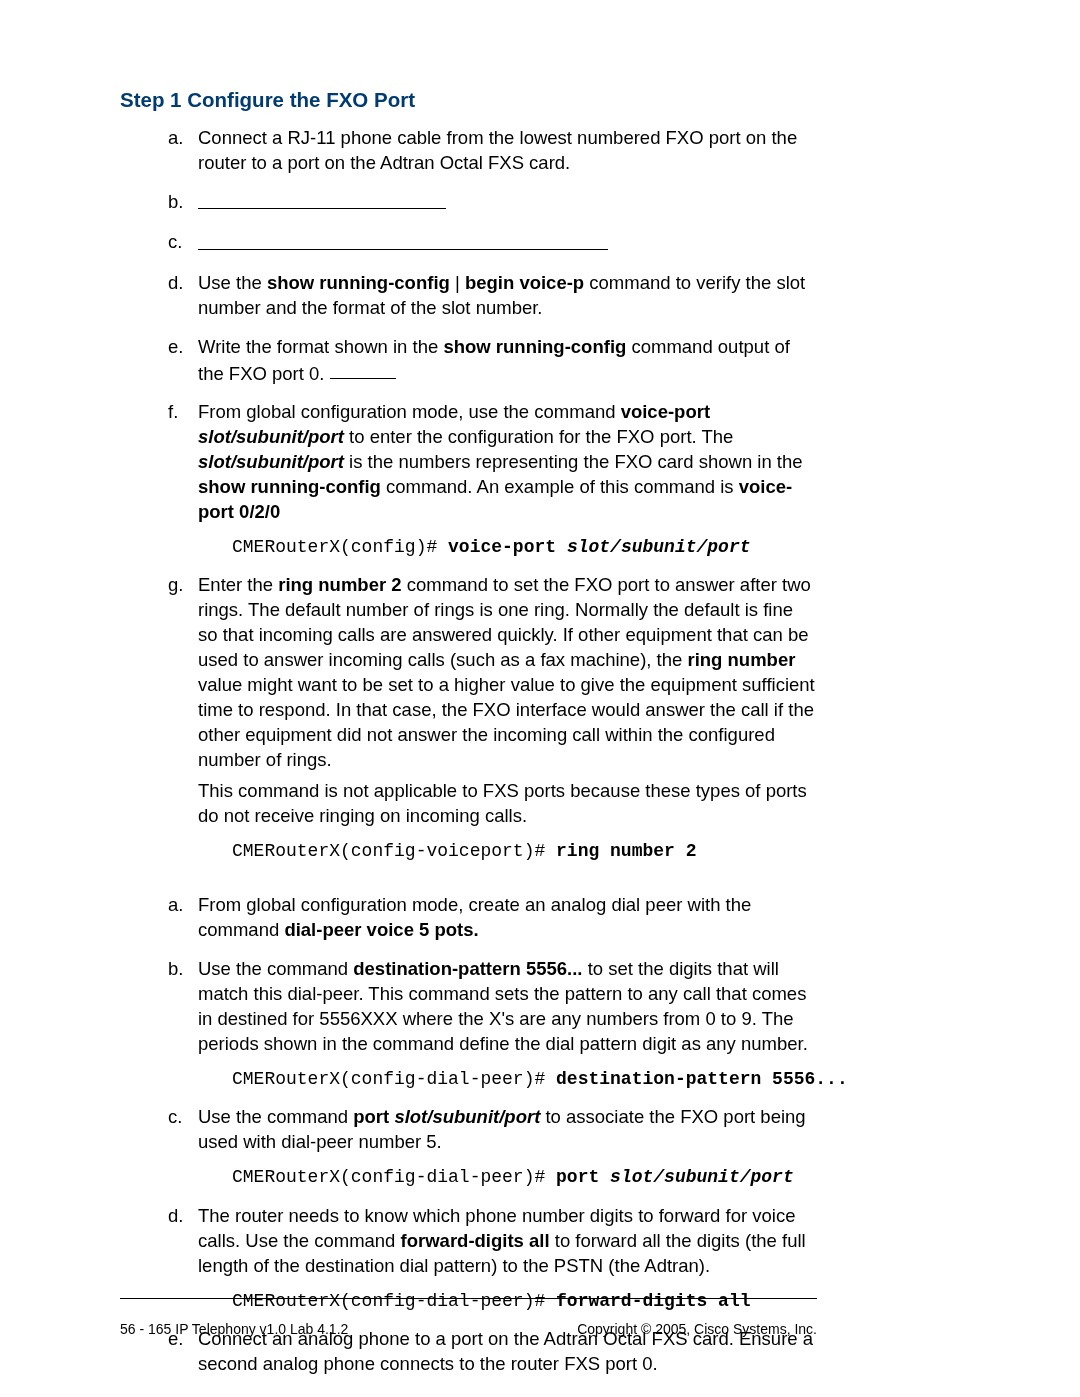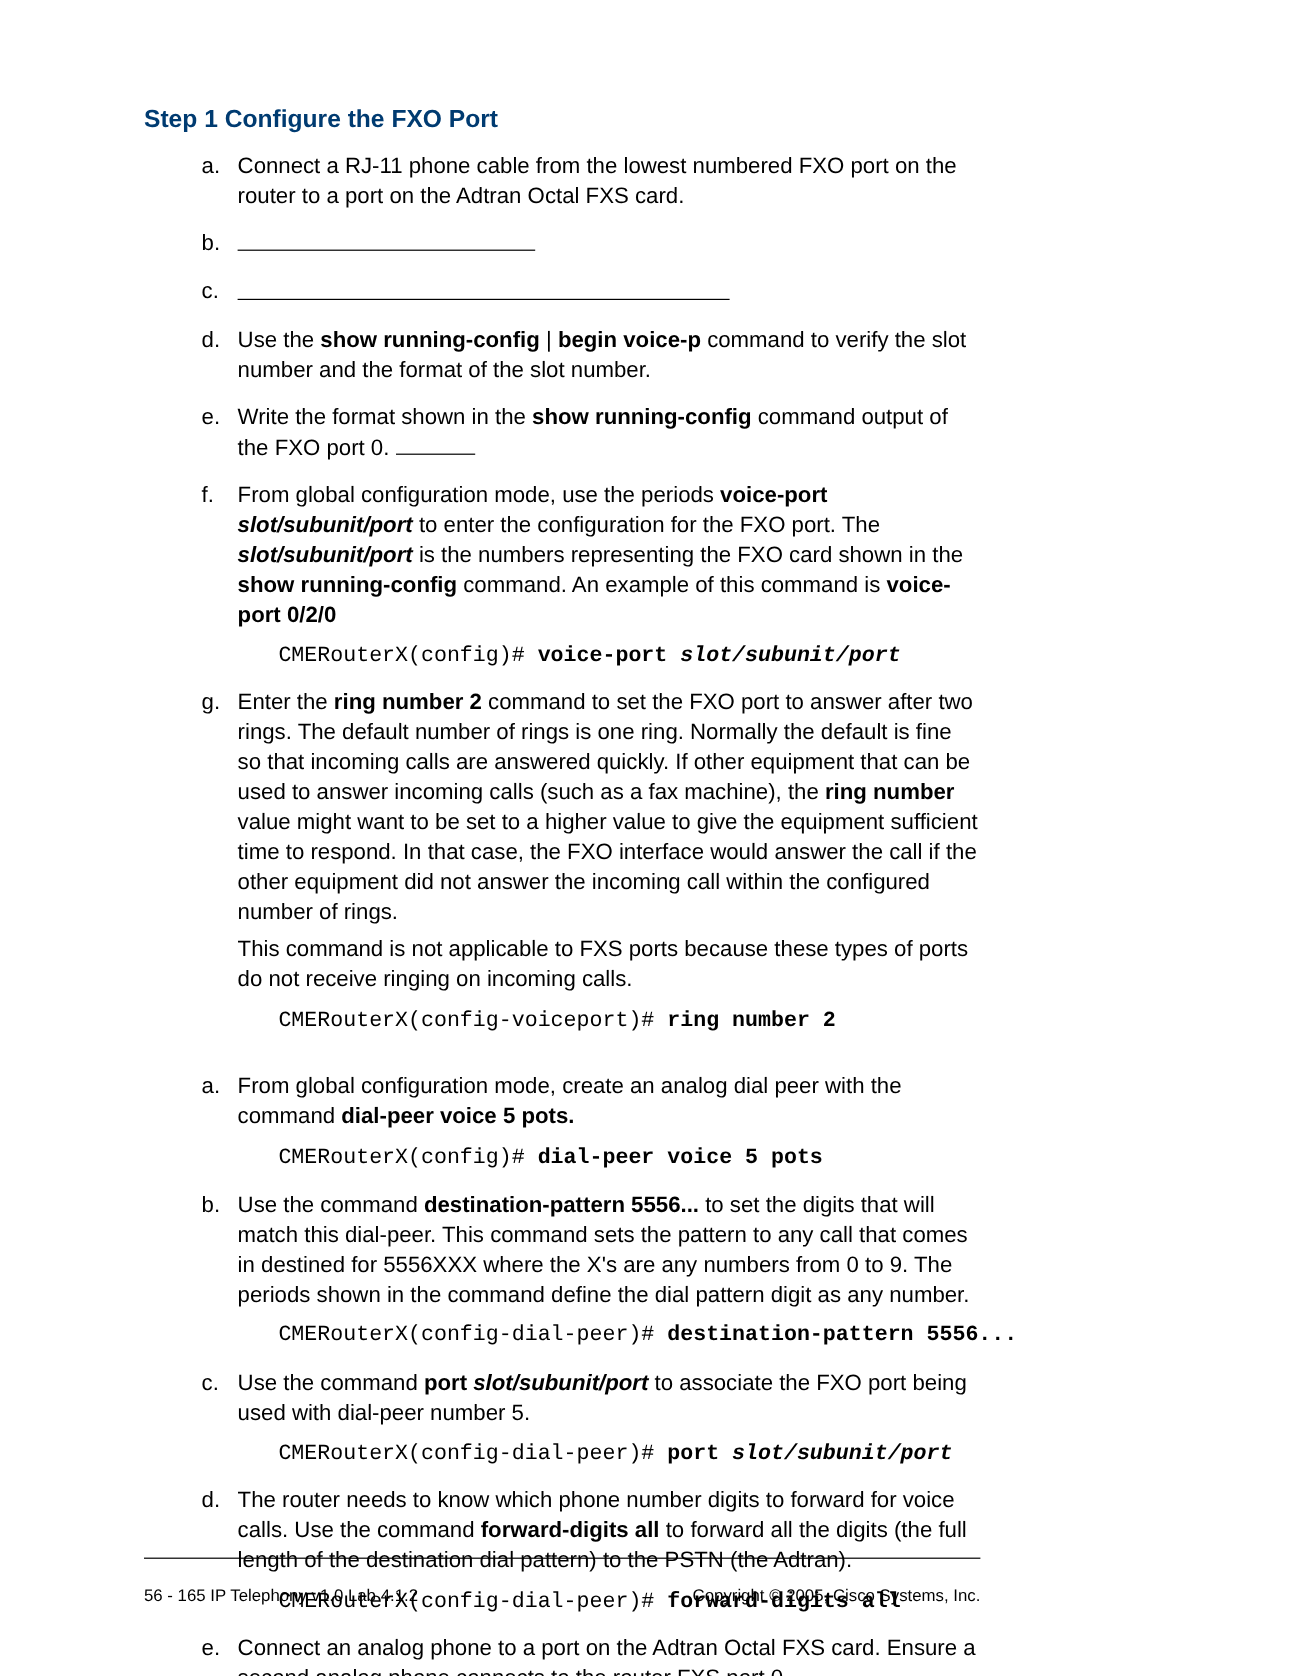--- a/index.html
+++ b/index.html
@@ -98,39 +98,38 @@
       <span>Use the </span><b>show running-config</b><span> | </span><b>begin voice-p</b><span> command to verify the slot number and the format of the slot number.</span>
     </li>
 
     <li>
       <span class="marker">e.</span>
       <span>Write the format shown in the </span><b>show running-config</b><span> command output of the FXO port 0. </span><span class="blank" style="width:66px"></span>
     </li>
 
     <li>
       <span class="marker">f.</span>
-      <span>From global configuration mode, use the periods </span><b>voice-port</b><span> </span><b><i>slot/subunit/port</i></b><span> to enter the configuration for the FXO port.  The </span><b><i>slot/subunit/port</i></b><span> is the numbers representing the FXO card shown in the </span><b>show running-config</b><span> command. An example of this command is </span><b>voice-port 0/2/0</b>
+      <span>From global configuration mode, use the command </span><b>voice-port</b><span> </span><b><i>slot/subunit/port</i></b><span> to enter the configuration for the FXO port.  The </span><b><i>slot/subunit/port</i></b><span> is the numbers representing the FXO card shown in the </span><b>show running-config</b><span> command. An example of this command is </span><b>voice-port 0/2/0</b>
       <div class="code"><span>CMERouterX(config)# </span><b>voice-port </b><b><span class="italic">slot/subunit/port</span></b></div>
     </li>
 
     <li>
       <span class="marker">g.</span>
       <span>Enter the </span><b>ring number 2</b><span> command to set the FXO port to answer after two rings. The default number of rings is one ring. Normally the default is fine so that incoming calls are answered quickly. If other equipment that can be used to answer incoming calls (such as a fax machine), the </span><b>ring number</b><span> value might want to be set to a higher value to give the equipment sufficient time to respond. In that case, the FXO interface would answer the call if the other equipment did not answer the incoming call within the configured number of rings.</span>
       <div class="para">This command is not applicable to FXS ports because these types of ports do not receive ringing on incoming calls.</div>
       <div class="code"><span>CMERouterX(config-voiceport)# </span><b>ring number 2</b></div>
     </li>
 
   </ol>
 
   <ol class="steps">
 
     <li>
       <span class="marker">a.</span>
       <span>From global configuration mode, create an analog dial peer with the command </span><b>dial-peer voice 5 pots.</b>
-      <div class="code"><span>CMERouterX(config)# </span><b>dial-peer voice 5 pots</b></div>
     </li>
 
     <li>
       <span class="marker">b.</span>
       <span>Use the command </span><b>destination-pattern 5556...</b><span> to set the digits that will match this dial-peer. This command sets the pattern to any call that comes in destined for 5556XXX where the X's are any numbers from 0 to 9. The periods shown in the command define the dial pattern digit as any number.</span>
       <div class="code"><span>CMERouterX(config-dial-peer)# </span><b>destination-pattern 5556...</b></div>
     </li>
 
     <li>
       <span class="marker">c.</span>

